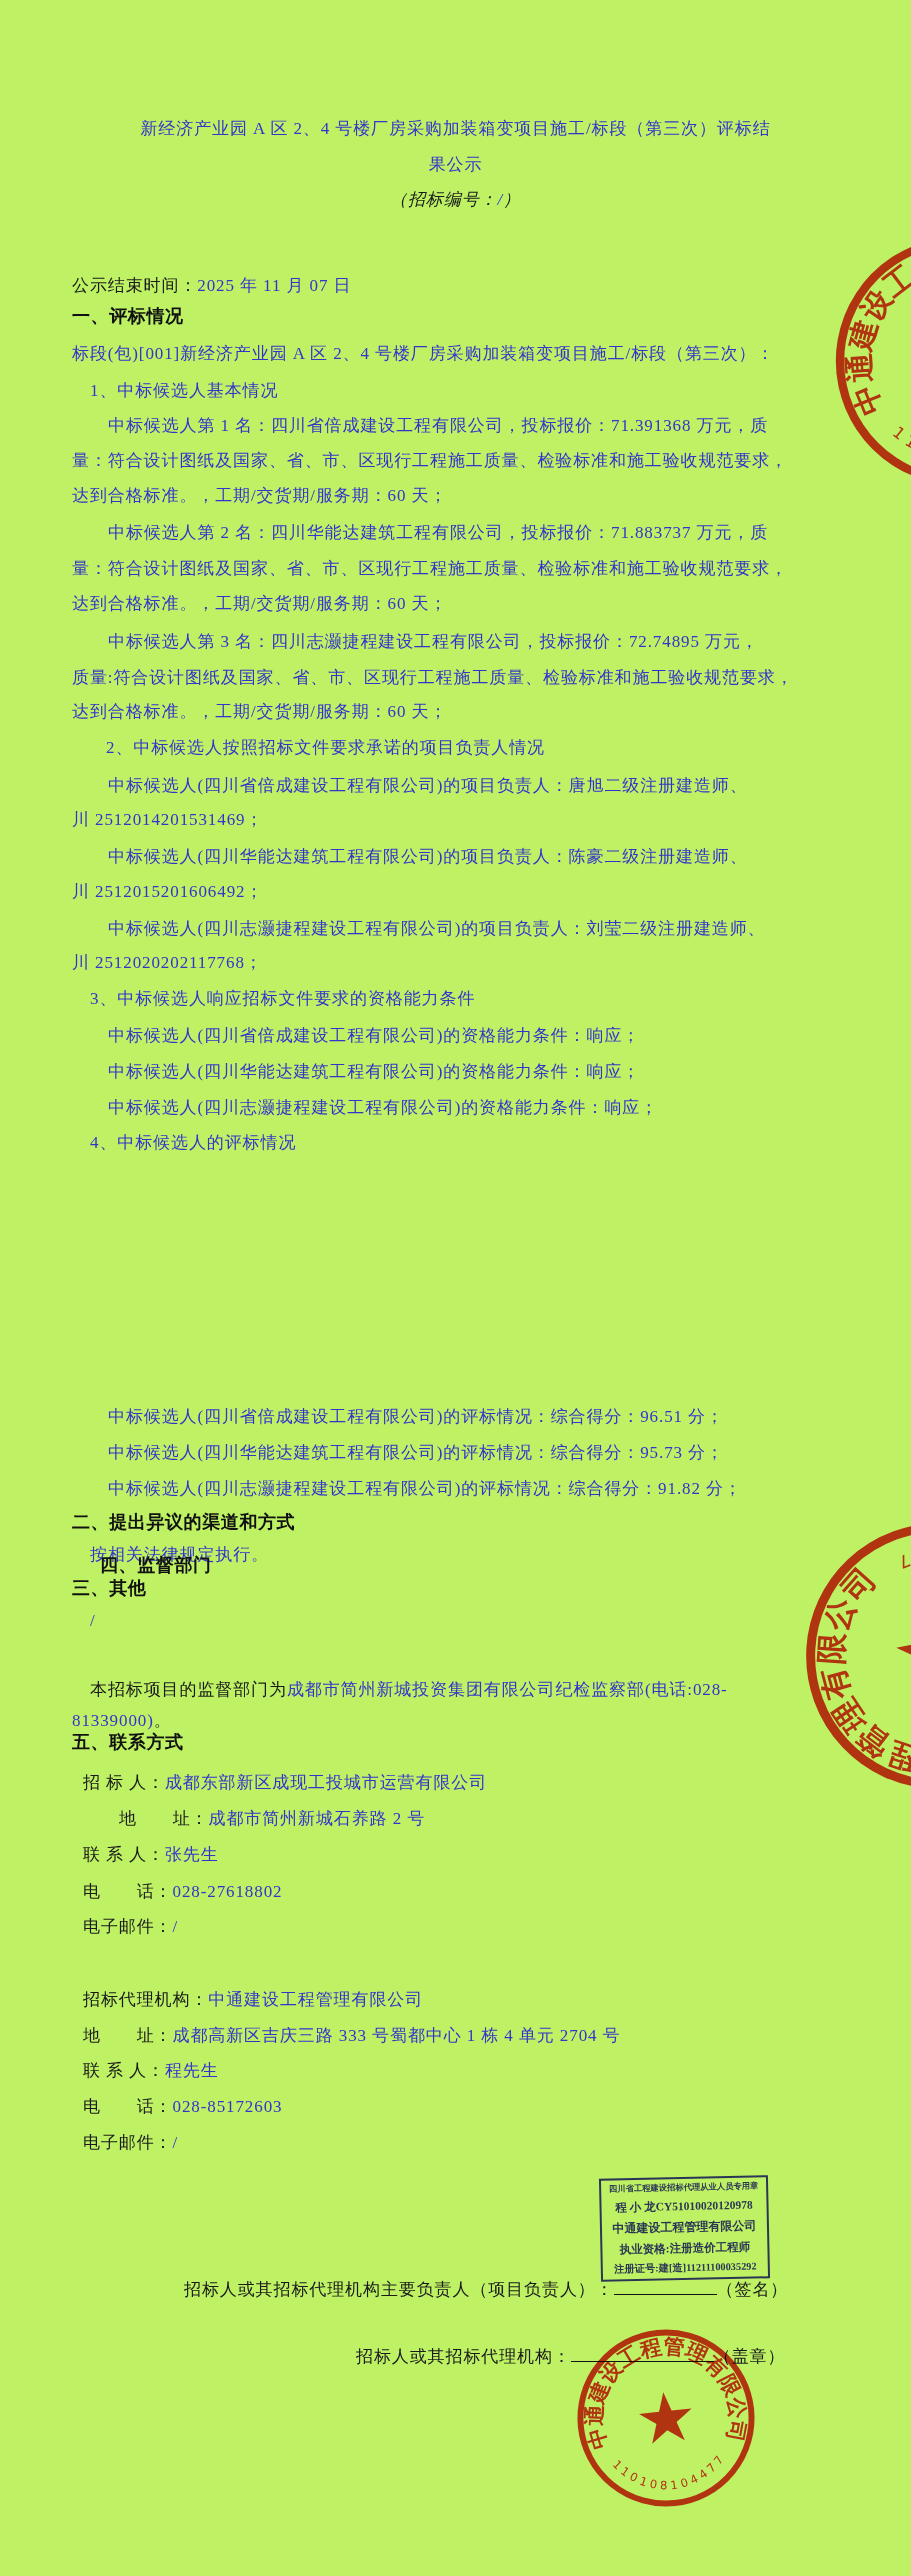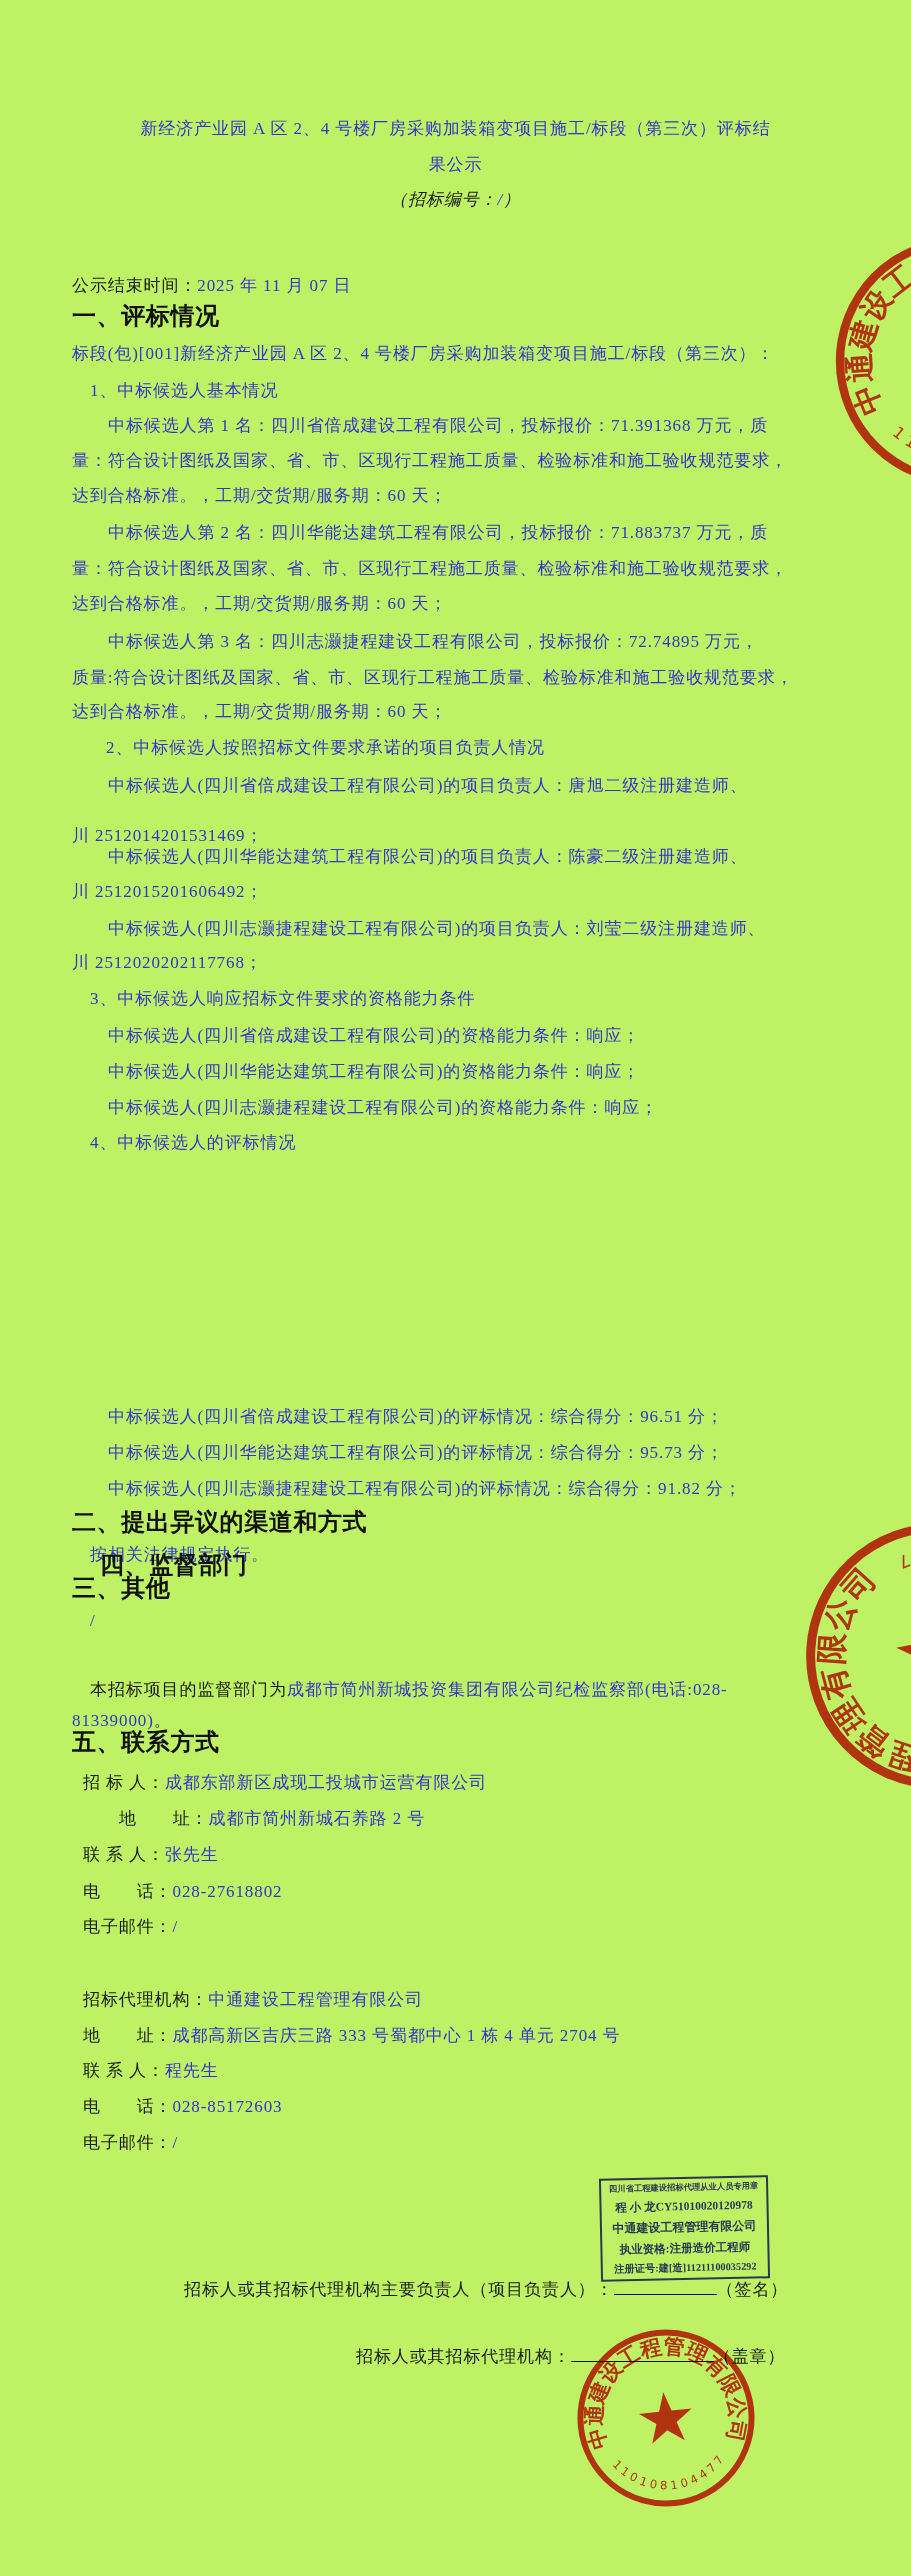--- a/index.html
+++ b/index.html
@@ -13,21 +13,21 @@
   .line{
     position:absolute;
     white-space:nowrap;
     font-size:17px;
     line-height:23px;
     letter-spacing:0.9px;
     color:#1a1a1a;
   }
   .blue{color:#3434cb;}
   .black{color:#1a1a1a;}
-  .heading{font-weight:700;font-size:24px;color:#111111;letter-spacing:0.6px;}
+  .heading{font-weight:700;font-size:18px;color:#111111;letter-spacing:0.6px;}
   .center{left:72px;right:72px;text-align:center;}
   .blank-underline{
     display:inline-block;
     border-bottom:1.1px solid #111;
     height:17px;
     vertical-align:baseline;
   }
   
   .agent-stamp{
     position:absolute;
@@ -82,21 +82,21 @@
   <div class="line blue" style="top:521px;left:108px;">中标候选人第 2 名：四川华能达建筑工程有限公司，投标报价：71.883737 万元，质</div>
   <div class="line blue" style="top:557px;left:72px;">量：符合设计图纸及国家、省、市、区现行工程施工质量、检验标准和施工验收规范要求，</div>
   <div class="line blue" style="top:592px;left:72px;">达到合格标准。，工期/交货期/服务期：60 天；</div>
 
   <div class="line blue" style="top:630px;left:108px;">中标候选人第 3 名：四川志灏捷程建设工程有限公司，投标报价：72.74895 万元，</div>
   <div class="line blue" style="top:666px;left:72px;">质量:符合设计图纸及国家、省、市、区现行工程施工质量、检验标准和施工验收规范要求，</div>
   <div class="line blue" style="top:700px;left:72px;">达到合格标准。，工期/交货期/服务期：60 天；</div>
 
   <div class="line blue" style="top:736px;left:106px;">2、中标候选人按照招标文件要求承诺的项目负责人情况</div>
   <div class="line blue" style="top:774px;left:108px;">中标候选人(四川省倍成建设工程有限公司)的项目负责人：唐旭二级注册建造师、</div>
-  <div class="line blue" style="top:808px;left:72px;margin-top:16px;">川 2512014201531469；</div>
+  <div class="line blue" style="top:808px;left:72px;">川 2512014201531469；</div>
   <div class="line blue" style="top:845px;left:108px;">中标候选人(四川华能达建筑工程有限公司)的项目负责人：陈豪二级注册建造师、</div>
   <div class="line blue" style="top:880px;left:72px;">川 2512015201606492；</div>
   <div class="line blue" style="top:917px;left:108px;">中标候选人(四川志灏捷程建设工程有限公司)的项目负责人：刘莹二级注册建造师、</div>
   <div class="line blue" style="top:951px;left:72px;">川 2512020202117768；</div>
 
   <div class="line blue" style="top:987px;left:90px;">3、中标候选人响应招标文件要求的资格能力条件</div>
   <div class="line blue" style="top:1024px;left:108px;">中标候选人(四川省倍成建设工程有限公司)的资格能力条件：响应；</div>
   <div class="line blue" style="top:1060px;left:108px;">中标候选人(四川华能达建筑工程有限公司)的资格能力条件：响应；</div>
   <div class="line blue" style="top:1096px;left:108px;">中标候选人(四川志灏捷程建设工程有限公司)的资格能力条件：响应；</div>
 

